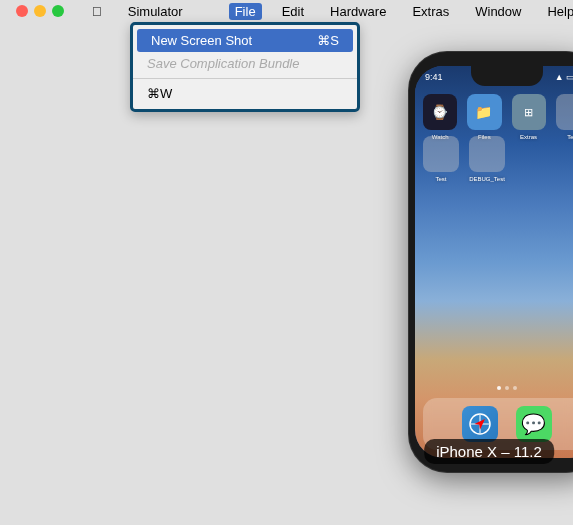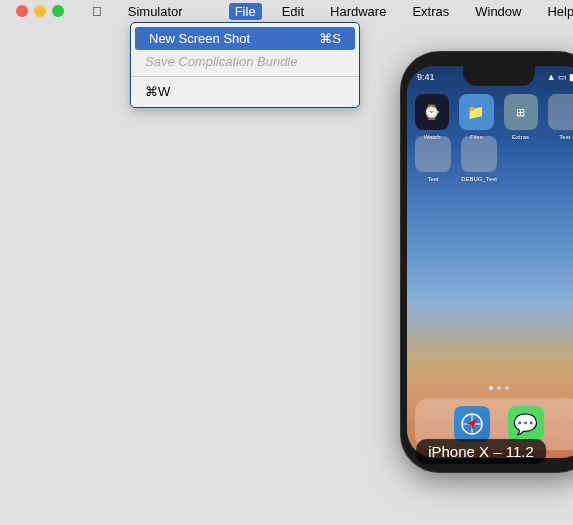--- a/index.html
+++ b/index.html
@@ -37,21 +37,21 @@
       color: #fff;
       margin-left: 26px;
     }
 
     
     .dropdown-menu {
       position: absolute;
       top: 22px;
       left: 130px;
       background: #f0f0f0;
-      border: 1px solid #0c4a6e;
+      border: 3px solid #0c4a6e;
       border-radius: 5px;
       box-shadow: 0 4px 12px rgba(0,0,0,0.25);
       width: 230px;
       z-index: 200;
       padding: 4px 0;
     }
     .dropdown-item {
       display: flex;
       justify-content: space-between;
       align-items: center;
@@ -86,21 +86,21 @@
       background: #e0e0e0;
       display: flex;
       justify-content: center;
       align-items: center;
       position: relative;
     }
 
     
     .iphone-container {
       position: absolute;
-      right: 12px;
+      right: 4px;
       top: 30px;
       width: 160px;
       height: 420px;
     }
 
     .iphone-frame {
       width: 195px;
       height: 420px;
       background: #1a1a1a;
       border-radius: 38px;

